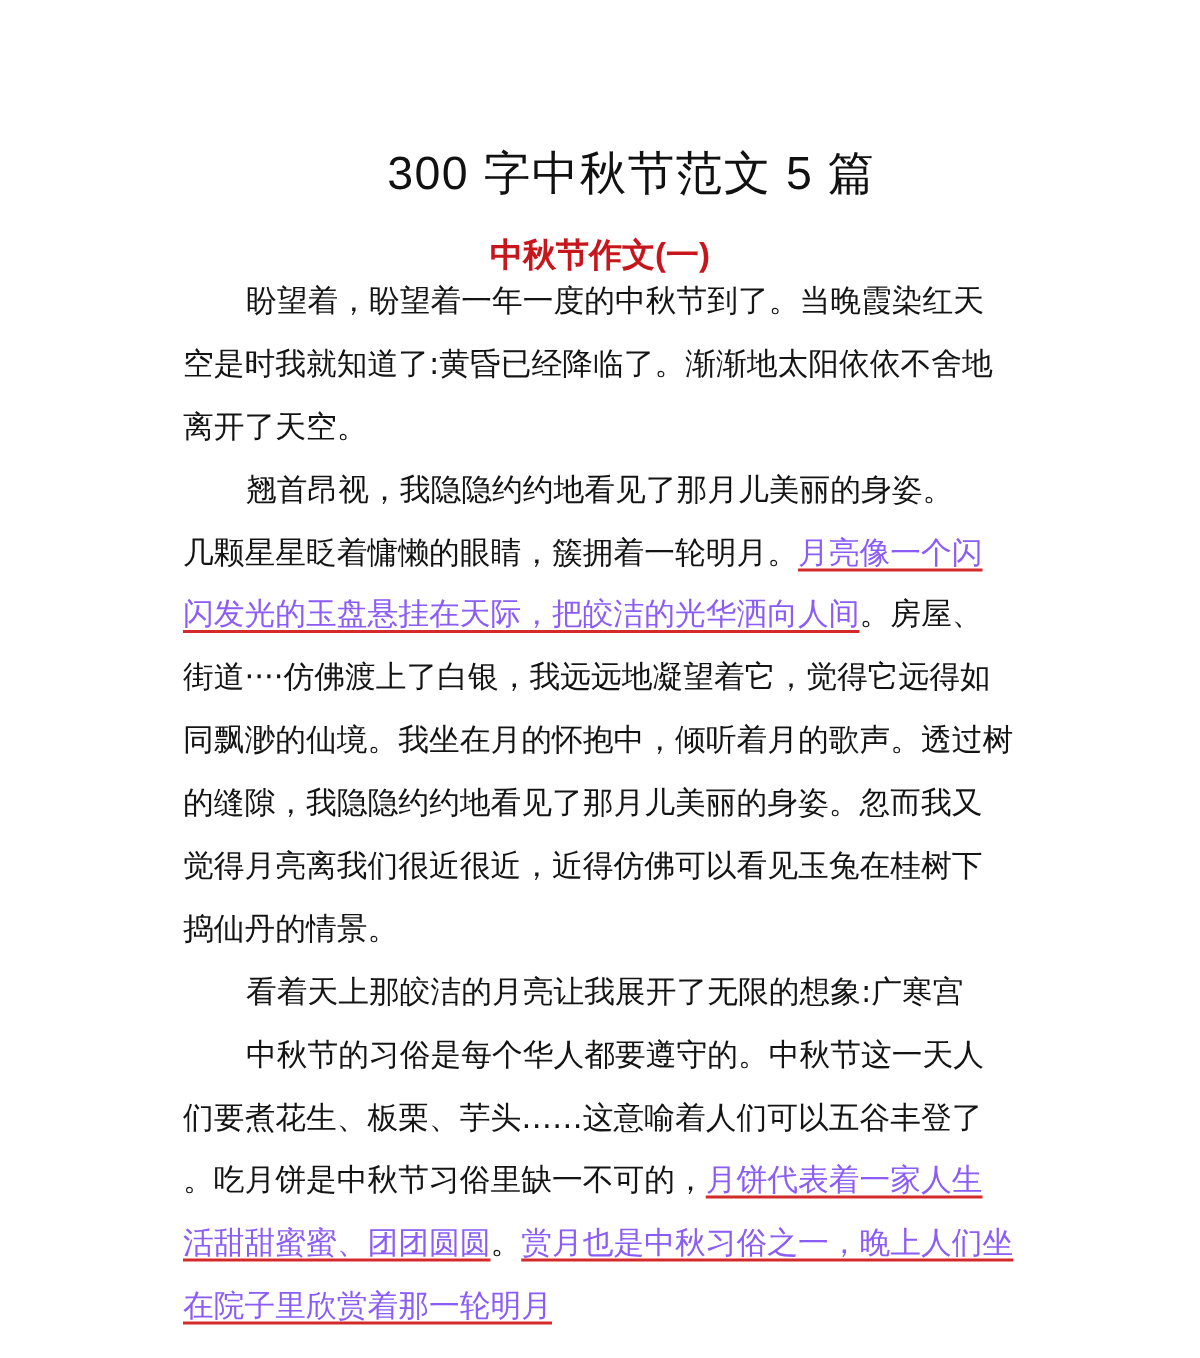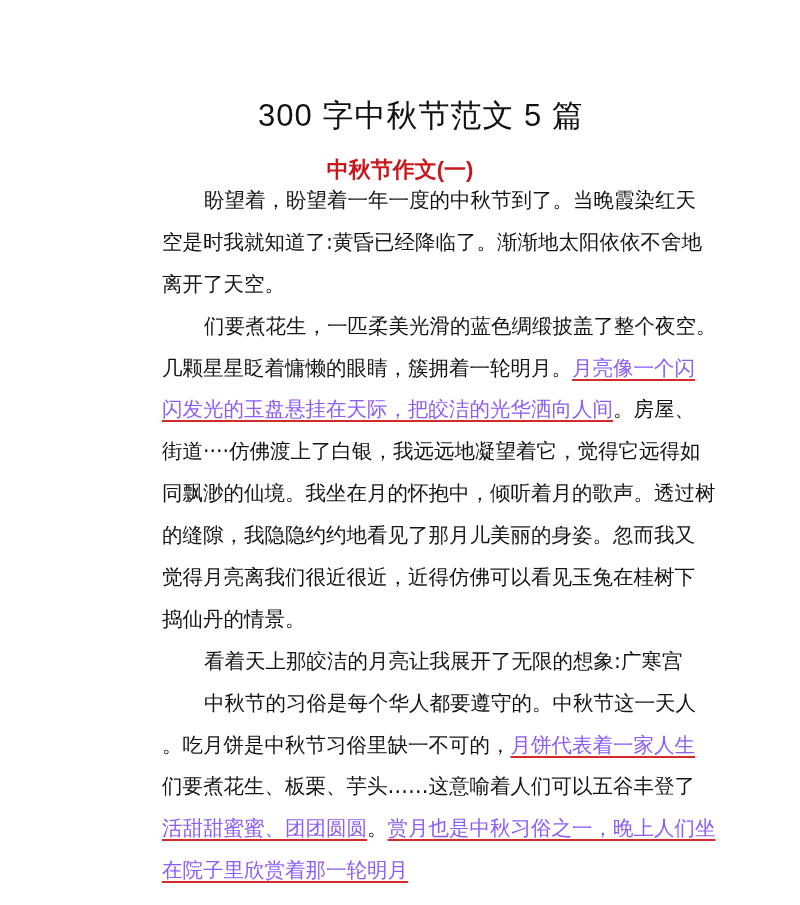--- a/index.html
+++ b/index.html
@@ -13,47 +13,47 @@
   .subtitle {
     position: absolute; left: 0; width: 800px; top: 154px; text-align: center;
     font-family: "Liberation Sans", "DejaVu Sans", sans-serif;
     font-size: 22px; font-weight: bold; color: #c8161d; line-height: 32px;
   }
   .body {
     position: absolute; left: 122px; top: 180px; width: 560px;
     font-family: "DejaVu Sans", "Liberation Sans", sans-serif;
     font-size: 20.5px; color: #141414; line-height: 41.9px;
   }
-  .line { display: block; white-space: nowrap; height: 41.9px; margin-left: 40px; }
+  .line { display: block; white-space: nowrap; height: 41.9px; }
   .indent { padding-left: 42px; }
   .hl { color: #8b5cf6; text-decoration: underline; text-decoration-color: #d42a2a; text-underline-offset: 4px; text-decoration-thickness: 1.5px; }
 </style>
 </head>
 <body>
 
 <div class="page">
   <div class="title">300 字中秋节范文 5 篇</div>
   <div class="subtitle">中秋节作文(一)</div>
 
   <div class="body">
 
     <span class="line indent"><span>盼望着，盼望着一年一度的中秋节到了。当晚霞染红天</span></span>
     <span class="line"><span>空是时我就知道了:黄昏已经降临了。渐渐地太阳依依不舍地</span></span>
     <span class="line"><span>离开了天空。</span></span>
 
-    <span class="line indent"><span>们要煮花生，一匹柔美光滑的蓝色绸缎披盖了整个夜空。</span></span>
+    <span class="line indent"><span>翘首昂视，我隐隐约约地看见了那月儿美丽的身姿。</span></span>
     <span class="line"><span>几颗星星眨着慵懒的眼睛，簇拥着一轮明月。</span><span class="hl">月亮像一个闪</span></span>
     <span class="line"><span class="hl">闪发光的玉盘悬挂在天际，把皎洁的光华洒向人间</span><span>。房屋、</span></span>
     <span class="line"><span>街道····仿佛渡上了白银，我远远地凝望着它，觉得它远得如</span></span>
     <span class="line"><span>同飘渺的仙境。我坐在月的怀抱中，倾听着月的歌声。透过树</span></span>
     <span class="line"><span>的缝隙，我隐隐约约地看见了那月儿美丽的身姿。忽而我又</span></span>
     <span class="line"><span>觉得月亮离我们很近很近，近得仿佛可以看见玉兔在桂树下</span></span>
     <span class="line"><span>捣仙丹的情景。</span></span>
 
     <span class="line indent"><span>看着天上那皎洁的月亮让我展开了无限的想象:广寒宫</span></span>
 
     <span class="line indent"><span>中秋节的习俗是每个华人都要遵守的。中秋节这一天人</span></span>
+    <span class="line"><span>们要煮花生、板栗、芋头……这意喻着人们可以五谷丰登了</span></span>
     <span class="line"><span>。吃月饼是中秋节习俗里缺一不可的，</span><span class="hl">月饼代表着一家人生</span></span>
-    <span class="line"><span>们要煮花生、板栗、芋头……这意喻着人们可以五谷丰登了</span></span>
     <span class="line"><span class="hl">活甜甜蜜蜜、团团圆圆</span><span>。</span><span class="hl">赏月也是中秋习俗之一，晚上人们坐</span></span>
     <span class="line"><span class="hl">在院子里欣赏着那一轮明月</span></span>
   </div>
 </div>
 
 </body></html>

